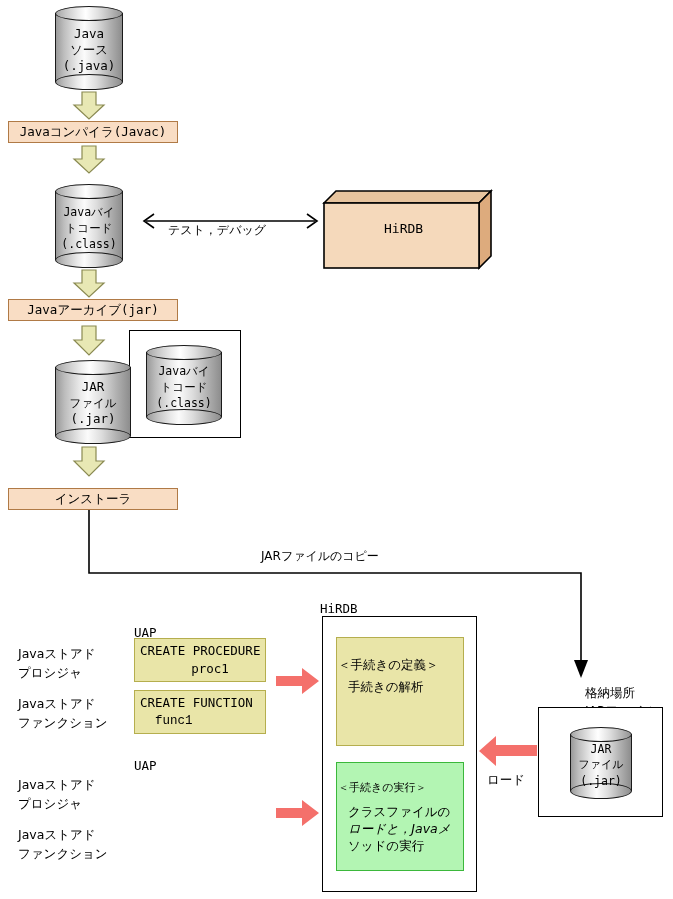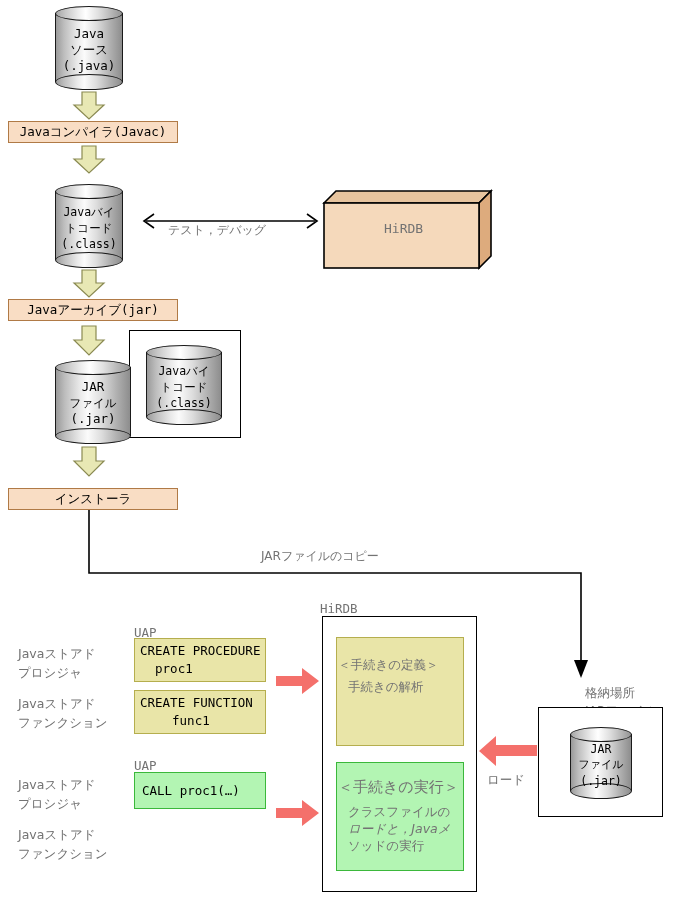--- a/index.html
+++ b/index.html
@@ -118,21 +118,21 @@
     font-size: 12.5px;
     line-height: 18px;
     color: #000;
     white-space: pre;
   }
 
   .txt {
     position: absolute;
     font-size: 12.5px;
     line-height: 17px;
-    color: #737373;
+    color: #000000;
     white-space: pre;
     font-family: "DejaVu Sans Mono", "Liberation Mono", monospace;
   }
   .txt.jp {
     font-family: "DejaVu Sans", "Liberation Sans", sans-serif;
     letter-spacing: 0px;
   }
 
   svg { display: block; overflow: visible; }
   .ln { stroke: #000; stroke-width: 1.6; fill: none; }
@@ -227,21 +227,21 @@
   <div class="txt jp" style="left:261px; top:548px; font-size:12px;">JARファイルのコピー</div>
 
   <div class="txt" style="left:320px; top:600px; font-size:12.5px;">HiRDB</div>
   <div class="frame" style="left:322px; top:616px; width:155px; height:276px;"></div>
 
   <div class="ybox" style="left:336px; top:637px; width:128px; height:109px;"></div>
   <div class="txt jp" style="left:338px; top:656px; font-size:12.5px;">＜手続きの定義＞</div>
   <div class="txt jp" style="left:344px; top:678px; font-size:12.5px;"> 手続きの解析</div>
 
   <div class="gbox" style="left:336px; top:762px; width:128px; height:109px;"></div>
-  <div class="txt jp" style="left:338px; top:779px; font-size:15px;">＜手続きの実行＞</div>
+  <div class="txt jp" style="left:338px; top:779px; font-size:11px;">＜手続きの実行＞</div>
   <div class="txt jp" style="left:344px; top:803px; font-size:12.5px;text-align:right;"> クラスファイルの</div>
   <div class="txt jp" style="left:344px; top:820px; font-size:12.5px;font-style:italic;"> ロードと，Javaメ</div>
   <div class="txt jp" style="left:344px; top:837px; font-size:12.5px;"> ソッドの実行</div>
 
   <div class="txt" style="left:134px; top:624px; font-size:12.5px;">UAP</div>
   <div class="txt" style="left:134px; top:757px; font-size:12.5px;">UAP</div>
 
   <div class="txt jp" style="left:18px; top:645px; font-size:12.5px;">Javaストアド</div>
   <div class="txt jp" style="left:18px; top:664px; font-size:12.5px;">プロシジャ</div>
 
@@ -249,31 +249,28 @@
   <div class="txt jp" style="left:18px; top:714px; font-size:12.5px;">ファンクション</div>
 
   <div class="txt jp" style="left:18px; top:776px; font-size:12.5px;">Javaストアド</div>
   <div class="txt jp" style="left:18px; top:795px; font-size:12.5px;">プロシジャ</div>
 
   <div class="txt jp" style="left:18px; top:826px; font-size:12.5px;">Javaストアド</div>
   <div class="txt jp" style="left:18px; top:845px; font-size:12.5px;">ファンクション</div>
 
   <div class="ybox" style="left:134px; top:638px; width:132px; height:44px;">
     <div class="codebox" style="padding:3px 0 0 5px;">CREATE PROCEDURE</div>
-    <div class="codebox" style="padding:0 0 0 5px;">  proc1</div>
+    <div class="codebox" style="padding:0 0 0 5px;text-align:center;">  proc1</div>
   </div>
 
   <div class="ybox" style="left:134px; top:690px; width:132px; height:44px;">
     <div class="codebox" style="padding:3px 0 0 5px;">CREATE FUNCTION</div>
-    <div class="codebox" style="padding:0 0 0 22px;">  func1</div>
-  </div>
-
-  <div class="gbox" style="left:134px; top:772px; width:132px; height:37px;">
-    <div class="codebox" style="padding:9px 0 0 7px;">CALL proc1(…)</div>
-  </div>
+    <div class="codebox" style="padding:0 0 0 5px;font-family:Liberation Mono, monospace;">  func1</div>
+  </div>
+
 
 
   <svg class="abs" style="left:276px; top:666px;" width="44" height="30" viewBox="0 0 44 30">
     <polygon points="0,10 26,10 26,2 43,15 26,28 26,20 0,20" fill="#f4706b"></polygon>
   </svg>
 
   <svg class="abs" style="left:276px; top:798px;" width="44" height="30" viewBox="0 0 44 30">
     <polygon points="0,10 26,10 26,2 43,15 26,28 26,20 0,20" fill="#f4706b"></polygon>
   </svg>
 

